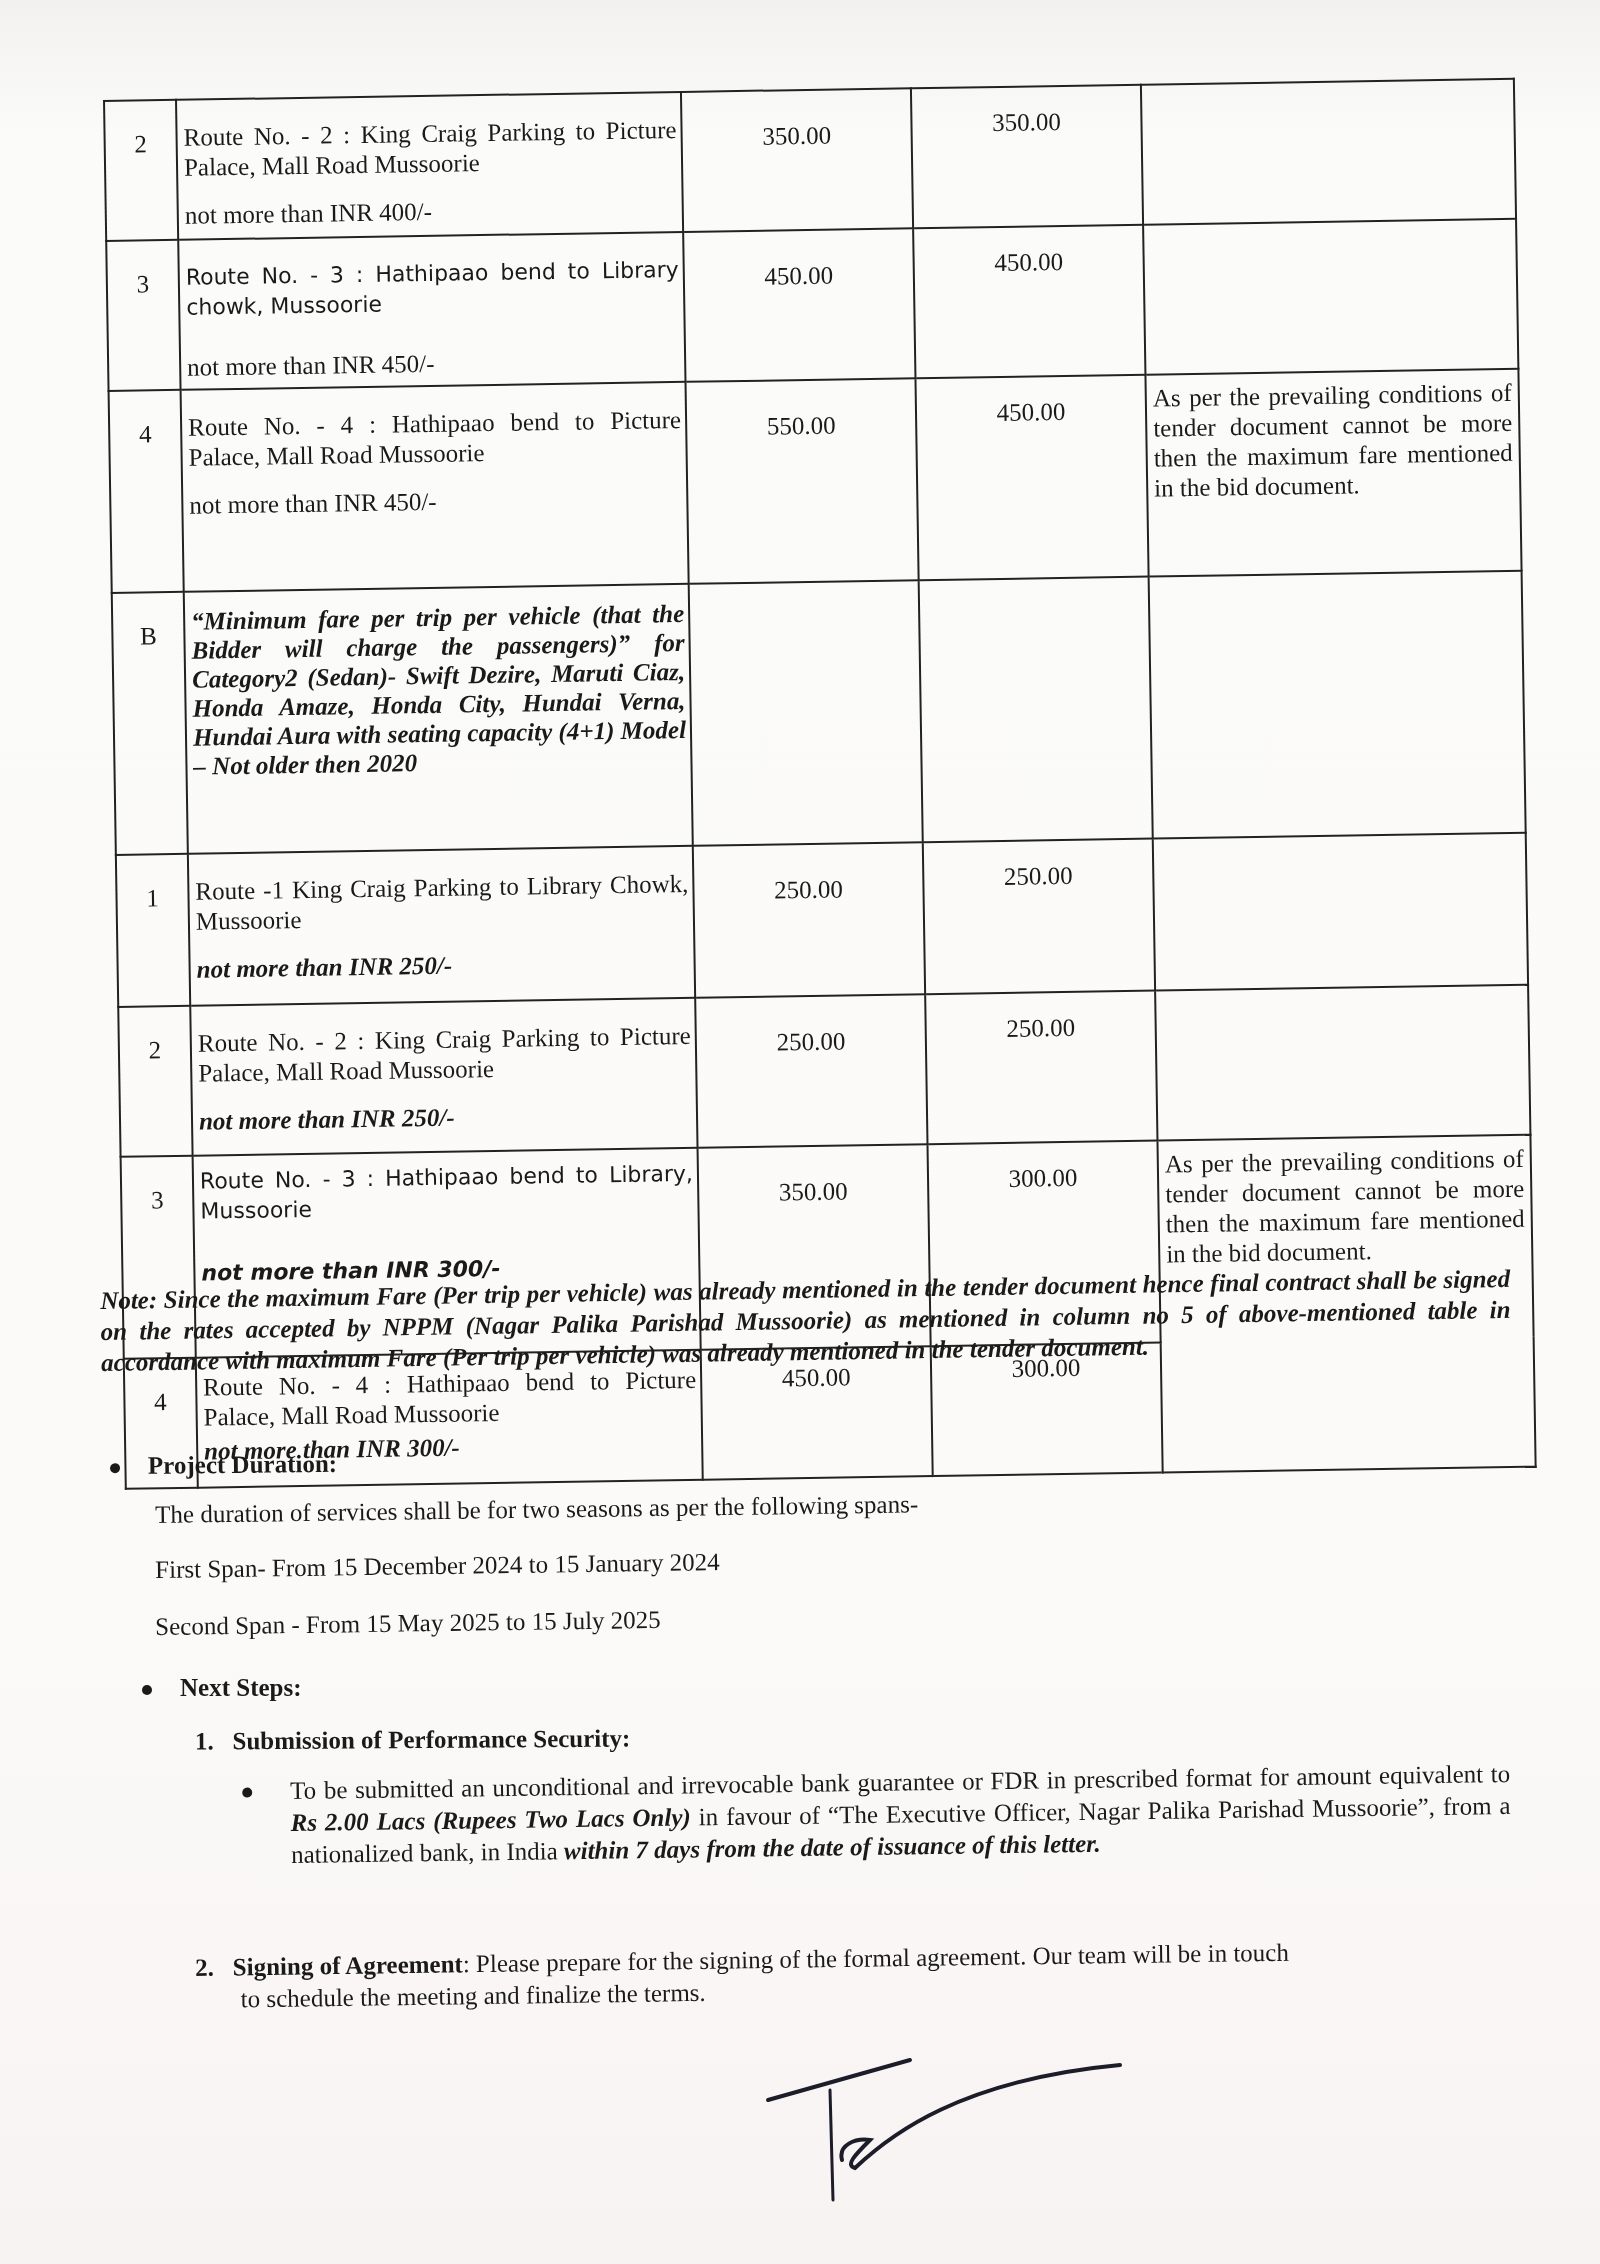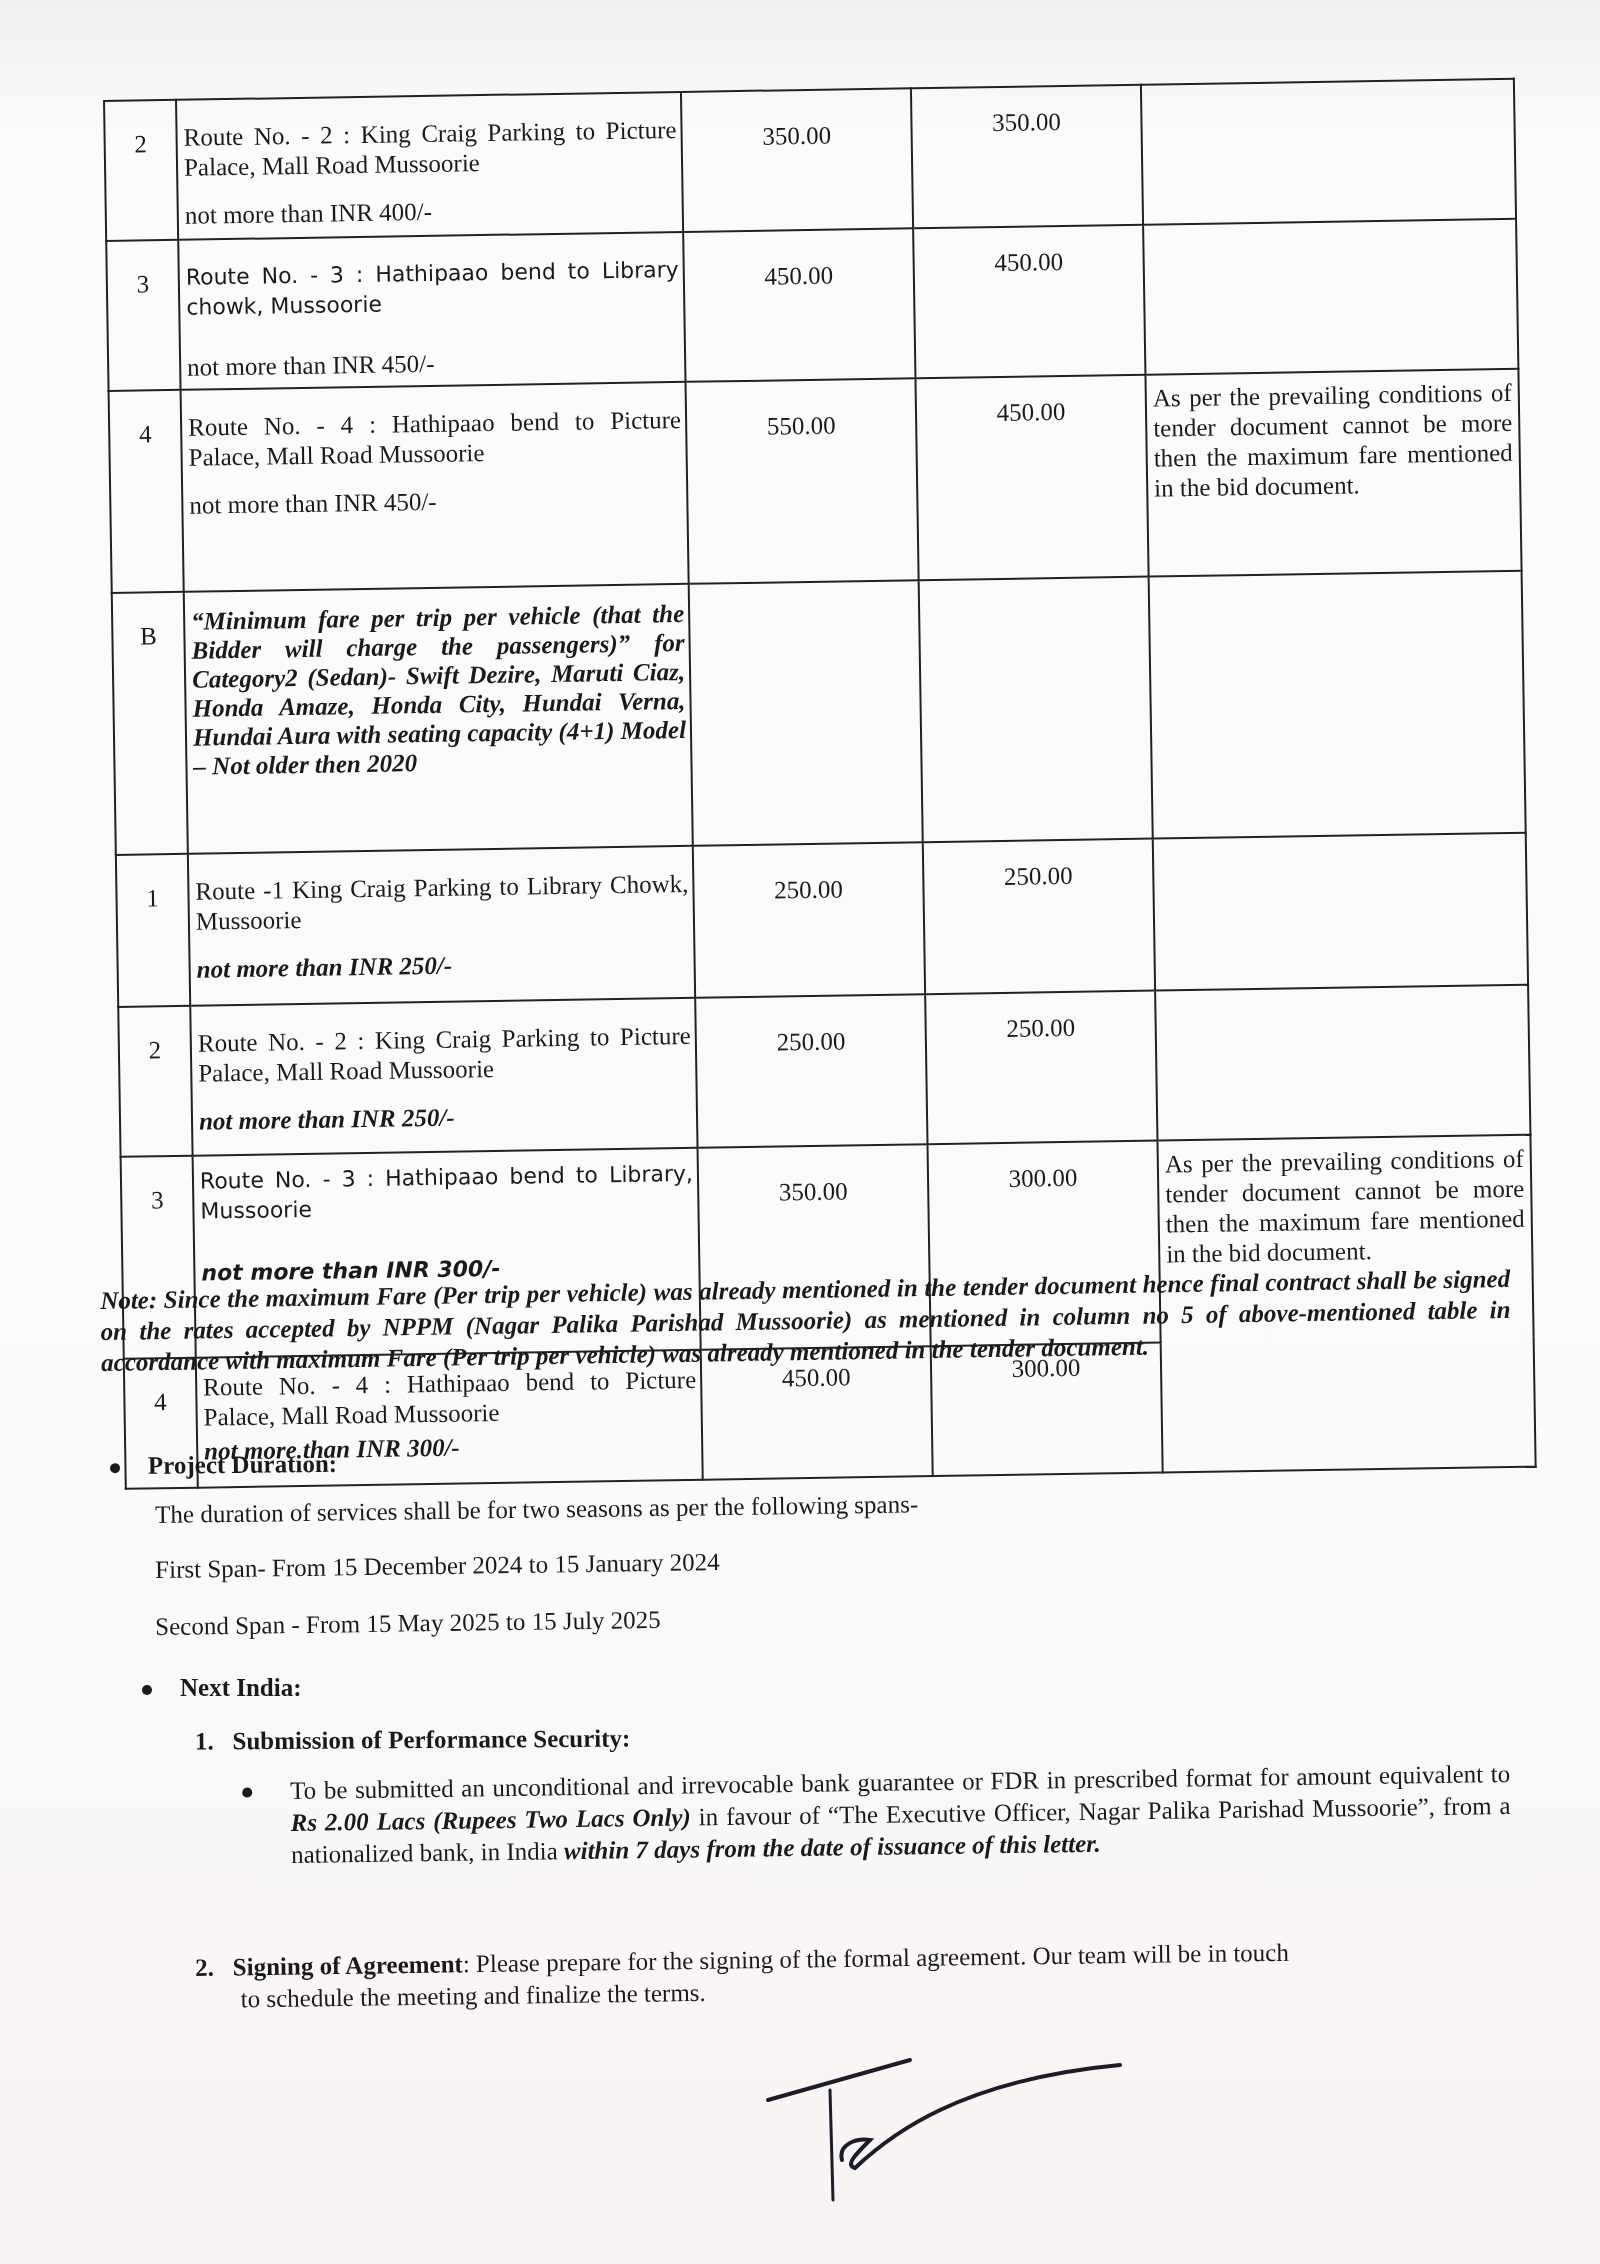--- a/index.html
+++ b/index.html
@@ -158,21 +158,21 @@
   <div class="note">Note: Since the maximum Fare (Per trip per vehicle) was already mentioned in the tender document hence final contract shall be signed on the rates accepted by NPPM (Nagar Palika Parishad Mussoorie) as mentioned in column no 5 of above-mentioned table in accordance with maximum Fare (Per trip per vehicle) was already mentioned in the tender document.</div>
 
   <div class="section pd-heading">
     <span class="bullet"></span><span class="hd">Project Duration:</span>
   </div>
   <div class="section pd-line pd-l1">The duration of services shall be for two seasons as per the following spans-</div>
   <div class="section pd-line pd-l2">First Span- From 15 December 2024 to 15 January 2024</div>
   <div class="section pd-line pd-l3">Second Span - From 15 May 2025 to 15 July 2025</div>
 
   <div class="section ns-heading">
-    <span class="bullet"></span><span class="hd">Next India:</span>
+    <span class="bullet"></span><span class="hd">Next Steps:</span>
   </div>
 
   <div class="section step1">
     <span class="hd">1.</span>&nbsp;&nbsp;&nbsp;<span class="hd">Submission of Performance Security:</span>
   </div>
   <div class="step1-body">
     <span class="bullet"></span>
     <span>To be submitted an unconditional and irrevocable bank guarantee or FDR in prescribed format for amount equivalent to </span><span class="bi">Rs 2.00 Lacs (Rupees Two Lacs Only)</span><span> in favour of “The Executive Officer, Nagar Palika Parishad Mussoorie”, from a nationalized bank, in India </span><span class="bi">within 7 days from the date of issuance of this letter.</span>
   </div>
 

